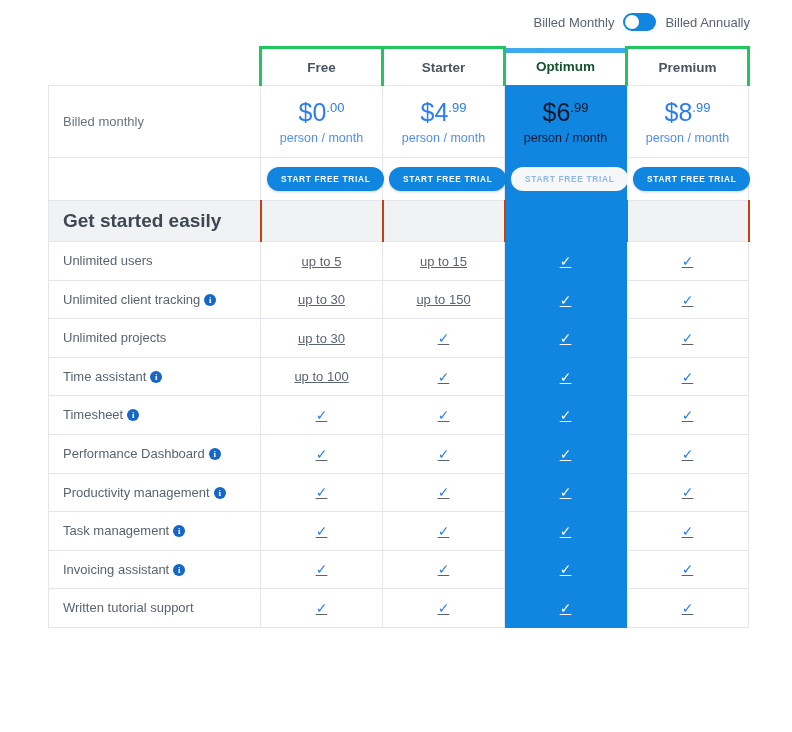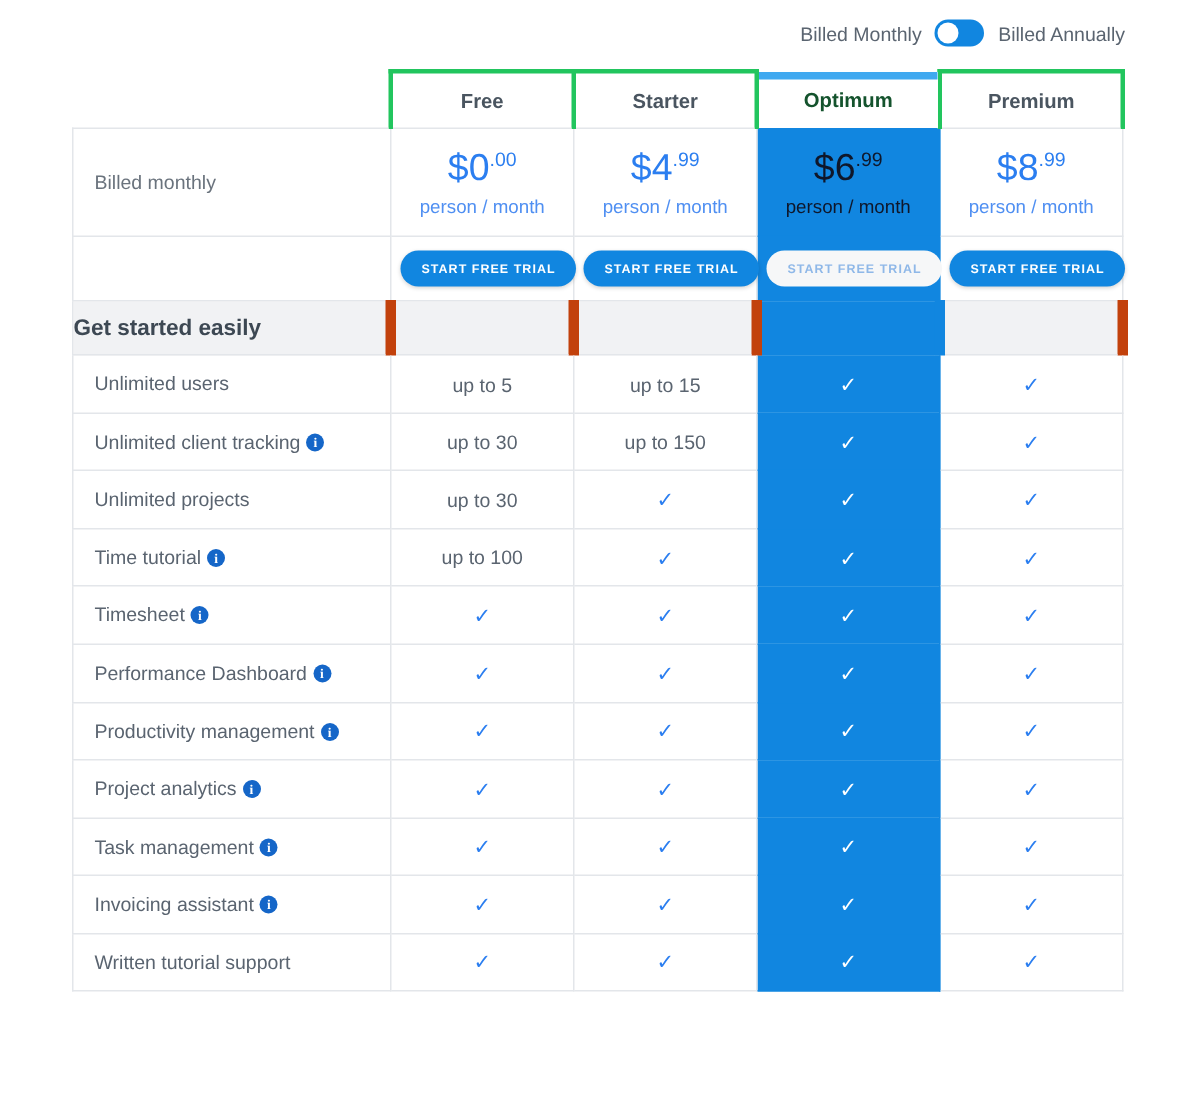--- a/index.html
+++ b/index.html
@@ -90,30 +90,30 @@
     display: inline-block; padding: 7px 14px; border-radius: 14px;
     background: #1186e0; color: #ffffff;
     font-size: 8.3px; font-weight: bold; letter-spacing: 0.7px;
     white-space: nowrap; cursor: pointer;
     box-shadow: 0 1px 3px rgba(0,0,0,0.18);
   }
   .btn.ghost { background: #f6f7f8; color: #8fb8e8; box-shadow: none; }
 
   
   td.section-band {
-    background: #f1f2f4; padding: 9px 0;
-    font-size: 15px; font-weight: bold; color: #3d4853;
-    border-left: 1px solid #e3e6ea; border-right: 7px solid #c2410c;
+    background: #f1f2f4; padding: 9px 14px;
+    font-size: 19px; font-weight: bold; color: #3d4853;
+    border-left: 1px solid #e3e6ea; border-right: 2px solid #c2410c;
   }
   td.section-band.hl { background: #1186e0; border-color: #1186e0; }
 
   
   td.val {
     text-align: center; font-size: 13px; color: #5a6470;
-    padding: 9px 4px; vertical-align: middle; background: #ffffff;
+    padding: 9px 4px; vertical-align: middle; background: #ffffff; text-decoration: underline;
   }
   td.val.hl { background: #1186e0; border-color: #1186e0; color: #ffffff; }
   .check { color: #2b7ef0; font-size: 14px; }
   td.val.hl .check { color: #ffffff; }
 
   .info-icon {
     display: inline-block; width: 12px; height: 12px; border-radius: 50%;
     background: #1566c8; color: #ffffff; font-size: 9px; font-weight: bold;
     line-height: 12px; text-align: center; margin-left: 4px;
     vertical-align: 1px; font-family: "Liberation Serif", serif; cursor: pointer;
@@ -196,21 +196,21 @@
           <td class="val"><span class="check">✓</span></td>
         </tr>
         <tr>
           <td class="feat-label"><span>Unlimited projects</span></td>
           <td class="val"><span>up to 30</span></td>
           <td class="val"><span class="check">✓</span></td>
           <td class="val hl"><span class="check">✓</span></td>
           <td class="val"><span class="check">✓</span></td>
         </tr>
         <tr>
-          <td class="feat-label"><span>Time tutorial</span><span class="info-icon">i</span></td>
+          <td class="feat-label"><span>Time assistant</span><span class="info-icon">i</span></td>
           <td class="val"><span>up to 100</span></td>
           <td class="val"><span class="check">✓</span></td>
           <td class="val hl"><span class="check">✓</span></td>
           <td class="val"><span class="check">✓</span></td>
         </tr>
         <tr>
           <td class="feat-label"><span>Timesheet</span><span class="info-icon">i</span></td>
           <td class="val"><span class="check">✓</span></td>
           <td class="val"><span class="check">✓</span></td>
           <td class="val hl"><span class="check">✓</span></td>
@@ -218,27 +218,20 @@
         </tr>
         <tr>
           <td class="feat-label"><span>Performance Dashboard</span><span class="info-icon">i</span></td>
           <td class="val"><span class="check">✓</span></td>
           <td class="val"><span class="check">✓</span></td>
           <td class="val hl"><span class="check">✓</span></td>
           <td class="val"><span class="check">✓</span></td>
         </tr>
         <tr>
           <td class="feat-label"><span>Productivity management</span><span class="info-icon">i</span></td>
-          <td class="val"><span class="check">✓</span></td>
-          <td class="val"><span class="check">✓</span></td>
-          <td class="val hl"><span class="check">✓</span></td>
-          <td class="val"><span class="check">✓</span></td>
-        </tr>
-        <tr>
-          <td class="feat-label"><span>Project analytics</span><span class="info-icon">i</span></td>
           <td class="val"><span class="check">✓</span></td>
           <td class="val"><span class="check">✓</span></td>
           <td class="val hl"><span class="check">✓</span></td>
           <td class="val"><span class="check">✓</span></td>
         </tr>
         <tr>
           <td class="feat-label"><span>Task management</span><span class="info-icon">i</span></td>
           <td class="val"><span class="check">✓</span></td>
           <td class="val"><span class="check">✓</span></td>
           <td class="val hl"><span class="check">✓</span></td>

